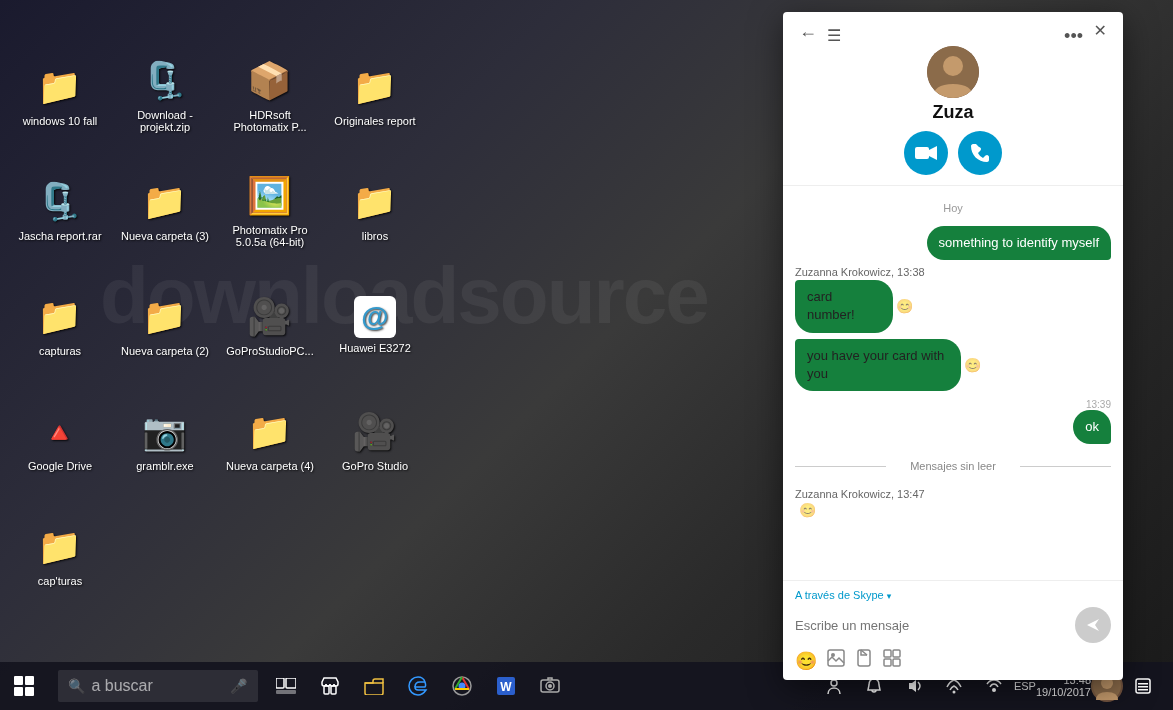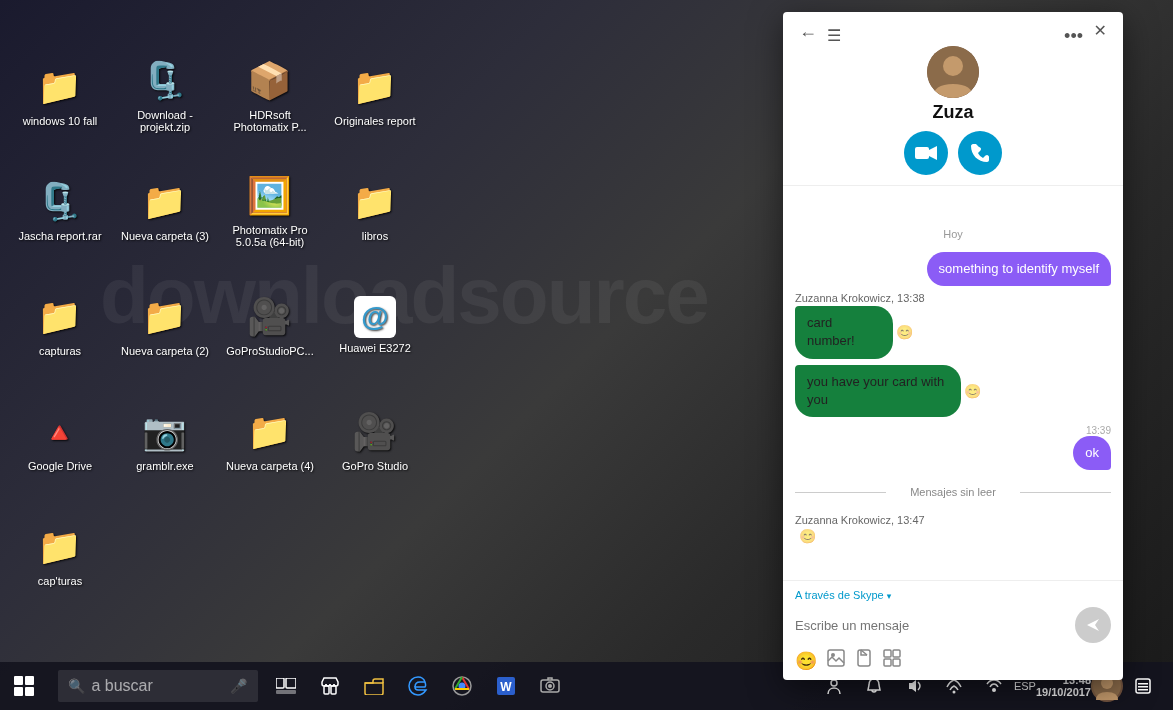--- a/index.html
+++ b/index.html
@@ -124,21 +124,20 @@
       margin-left: auto;
       display: flex;
       align-items: center;
       padding-right: 10px;
       color: rgba(255,255,255,0.9);
       font-size: 11px;
     }
 
     .taskbar-clock {
       text-align: right;
-      font-weight: bold;
     }
 
     .taskbar-avatar {
       width: 32px;
       height: 32px;
       border-radius: 50%;
       background: linear-gradient(135deg, #8B6B4A, #6B4C3B);
       display: flex;
       align-items: center;
       justify-content: center;
@@ -259,21 +258,20 @@
 
     
     .chat-messages {
       flex: 1;
       overflow-y: auto;
       padding: 10px 12px;
       background: white;
       display: flex;
       flex-direction: column;
       gap: 6px;
-      justify-content: center;
     }
 
     .chat-date-divider {
       text-align: center;
       font-size: 11px;
       color: #999;
       margin: 6px 0;
     }
 
     .message-sender {
@@ -292,21 +290,21 @@
     }
 
     .message-incoming {
       background: #15803d;
       color: #222;
       align-self: flex-start;
       border-radius: 4px 18px 18px 18px;
     }
 
     .message-outgoing {
-      background: #8b5cf6;
+      background: #15803d;
       color: white;
       align-self: flex-end;
       border-radius: 18px 18px 4px 18px;
     }
 
     .message-row {
       display: flex;
       flex-direction: column;
     }
 

